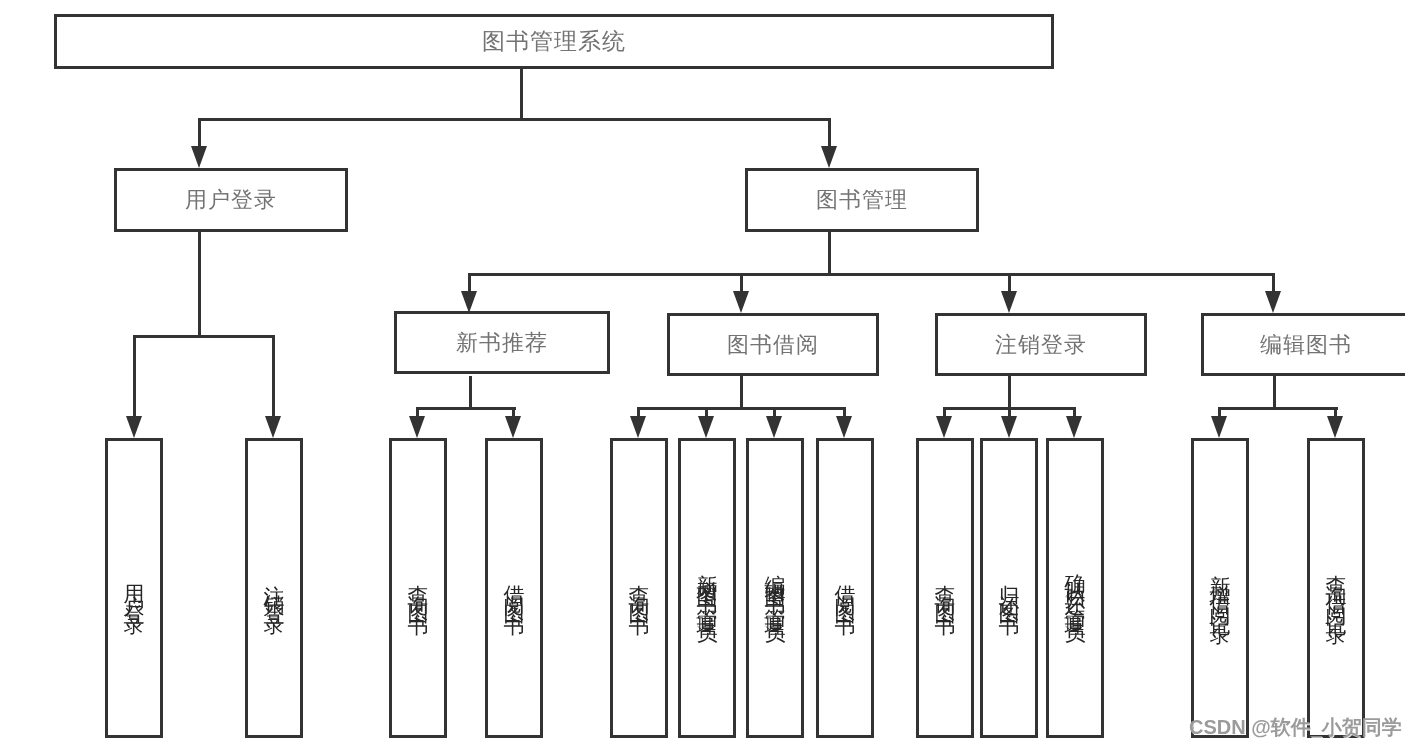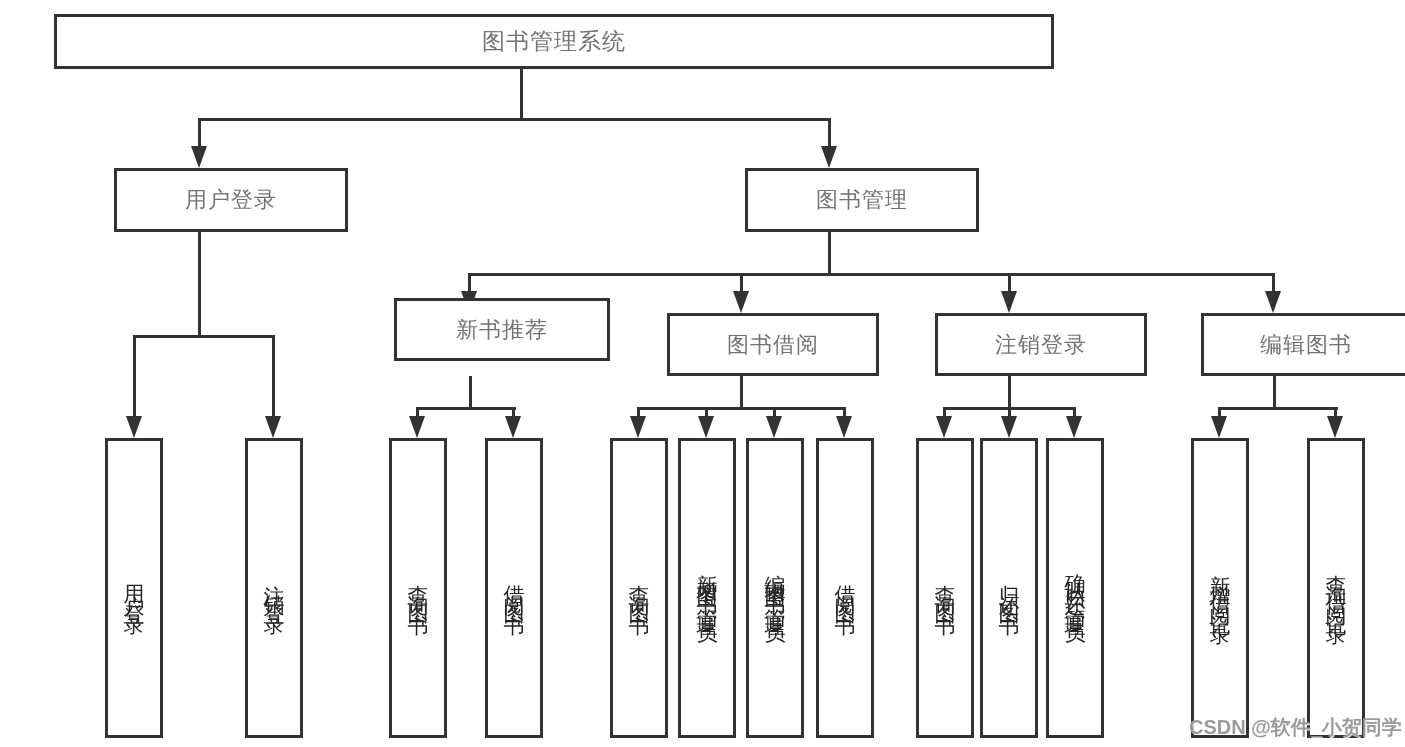--- a/index.html
+++ b/index.html
@@ -99,21 +99,21 @@
   <div class="line" style="left:468px; top:273px; width:807px; height:3px;"></div>
   <div class="line" style="left:468px; top:273px; width:3px; height:20px;"></div>
   <div class="line" style="left:740px; top:273px; width:3px; height:20px;"></div>
   <div class="line" style="left:1008px; top:273px; width:3px; height:20px;"></div>
   <div class="line" style="left:1272px; top:273px; width:3px; height:20px;"></div>
   <div class="arrow" style="left:461px; top:291px;"></div>
   <div class="arrow" style="left:733px; top:291px;"></div>
   <div class="arrow" style="left:1001px; top:291px;"></div>
   <div class="arrow" style="left:1265px; top:291px;"></div>
 
-  <div class="hbox" style="left:362px; top:298px; width:216px; height:63px;">
+  <div class="hbox" style="left:362px; top:311px; width:216px; height:63px;">
     <span>新书推荐</span>
   </div>
   <div class="hbox" style="left:635px; top:313px; width:212px; height:63px;">
     <span>图书借阅</span>
   </div>
   <div class="hbox" style="left:903px; top:313px; width:212px; height:63px;">
     <span>注销登录</span>
   </div>
   <div class="hbox" style="left:1169px; top:313px; width:210px; height:63px;">
     <span>编辑图书</span>

